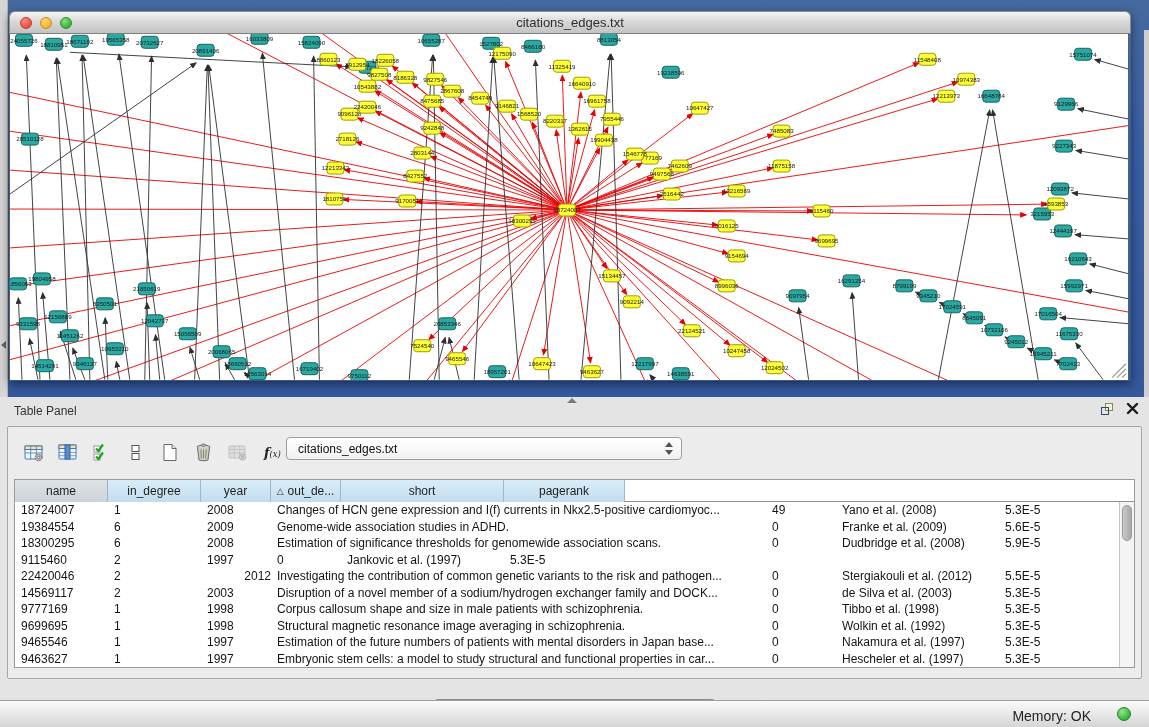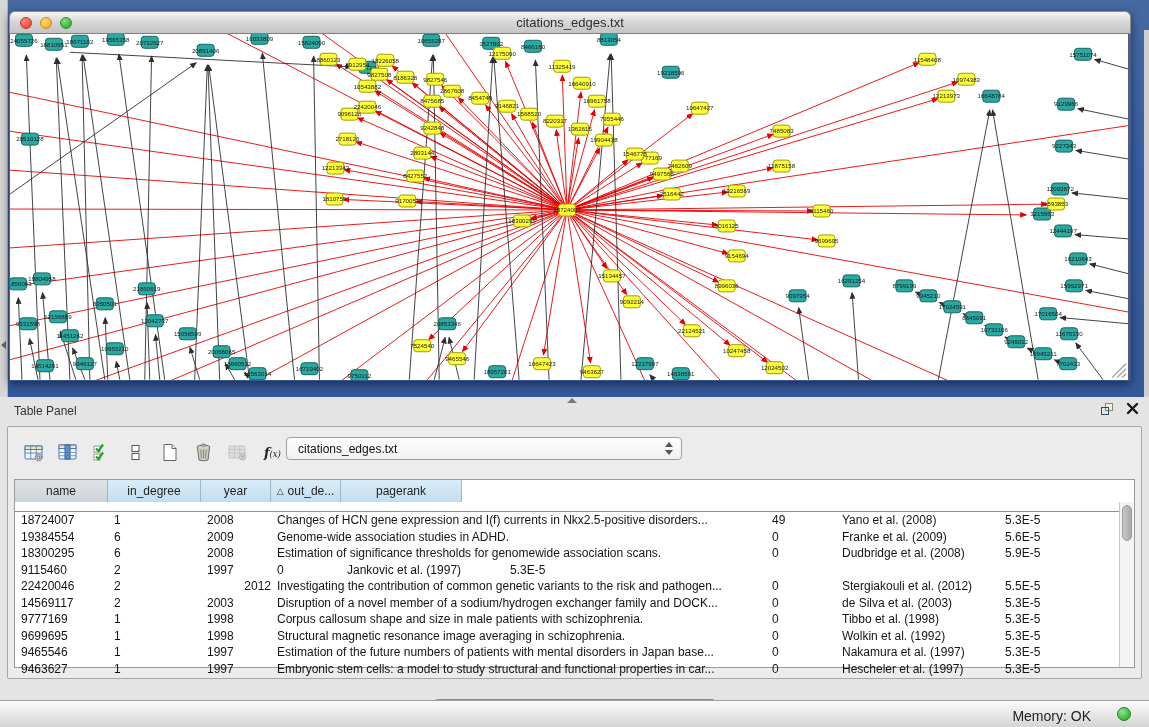--- a/index.html
+++ b/index.html
@@ -48,21 +48,21 @@
   .tool-btn.disabled { opacity:.55; }
   #combo { position:absolute; left:278px; top:10px; width:396px; height:23px;
            background:linear-gradient(#ffffff,#f1f1f1); border:1px solid #9d9d9d; border-radius:4px; }
   #combo-value { position:absolute; left:11px; top:4px; font-size:12px; color:#111; }
   #combo-arrows { position:absolute; right:8px; top:4px; }
   #combo-arrows .up { width:0;height:0;border-left:4px solid transparent;border-right:4px solid transparent;border-bottom:5px solid #555; margin-bottom:3px;}
   #combo-arrows .dn { width:0;height:0;border-left:4px solid transparent;border-right:4px solid transparent;border-top:5px solid #555;}
 
   #table-wrap { position:absolute; left:6px; top:52px; width:1121px; height:189px;
                 border:1px solid #9a9a9a; background:#fff; }
-  #thead { display:flex; height:32px; border-bottom:1px solid #8f8f8f; }
+  #thead { display:flex; height:22px; border-bottom:1px solid #8f8f8f; }
   .th { height:22px; background:linear-gradient(#d9ecf8,#c3ddef); border-right:1px solid #9db8ca;
         font-size:12px; color:#1f1f1f; display:flex; align-items:center; justify-content:center; }
   .th.gray { background:linear-gradient(#dfe3e6,#ccd3d8); border-right:1px solid #a8b0b6; }
   .th .sort { font-size:9px; margin-right:4px; color:#333; }
   #tbody .tr { display:flex; height:16.5px; }
   #tbody .td { font-size:12px; color:#141414; padding-left:6px; white-space:nowrap; overflow:hidden;
                line-height:16.5px; }
   #vscroll { position:absolute; right:0; top:22px; bottom:0; width:15px; background:#f4f4f4; border-left:1px solid #c6c6c6; }
   #vthumb { position:absolute; left:2px; top:3px; width:10px; height:36px; border-radius:6px;
             background:linear-gradient(90deg,#c9c9c9,#a8a8a8); border:1px solid #9a9a9a; }
@@ -805,30 +805,33 @@
             <div class="th" style="width: 93px;">
               <span>in_degree</span>
             </div>
             <div class="th" style="width: 70px;">
               <span>year</span>
             </div>
             <div class="th" style="width: 70px;">
               <span class="sort">△</span>
               <span>out_de...</span>
             </div>
+            <div class="th" style="width: 163px;">
+              <span>short</span>
+            </div>
             <div class="th" style="width: 121px;">
               <span>pagerank</span>
             </div>
           </div>
         <div id="tbody">
             <div class="tr">
               <div class="td" style="width: 93px;">18724007</div>
               <div class="td" style="width: 93px;">1</div>
               <div class="td" style="width: 70px;">2008</div>
-              <div class="td" style="width: 495px;">Changes of HCN gene expression and I(f) currents in Nkx2.5-positive disorders...</div>
+              <div class="td" style="width: 495px;">Changes of HCN gene expression and I(f) currents in Nkx2.5-positive cardiomyoc...</div>
               <div class="td" style="width: 70px;">49</div>
               <div class="td" style="width: 163px;">Yano et al. (2008)</div>
               <div class="td" style="width: 121px;">5.3E-5</div>
             </div>
             <div class="tr">
               <div class="td" style="width: 93px;">19384554</div>
               <div class="td" style="width: 93px;">6</div>
               <div class="td" style="width: 70px;">2009</div>
               <div class="td" style="width: 495px;">Genome-wide association studies in ADHD.</div>
               <div class="td" style="width: 70px;">0</div>

